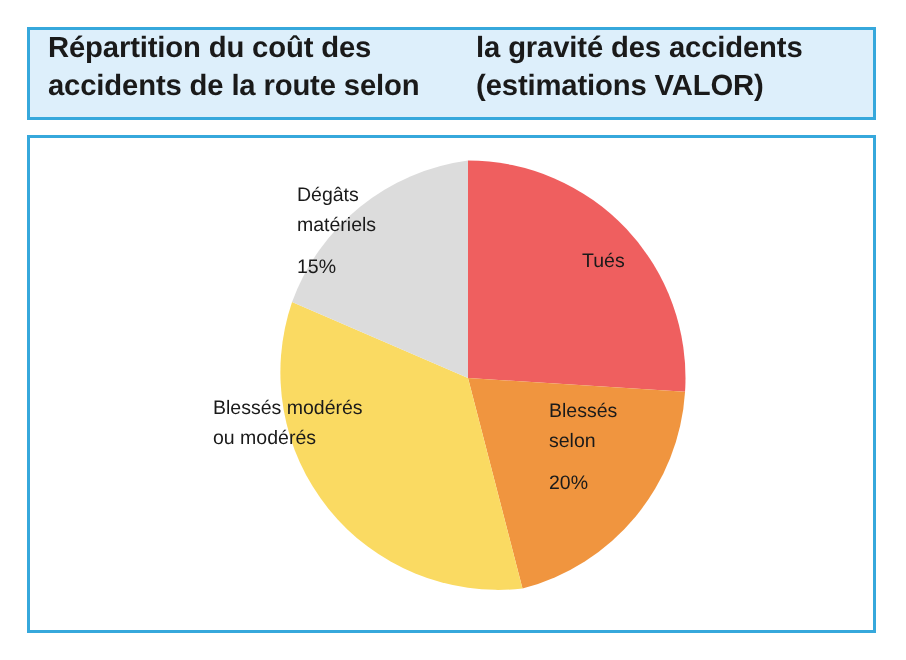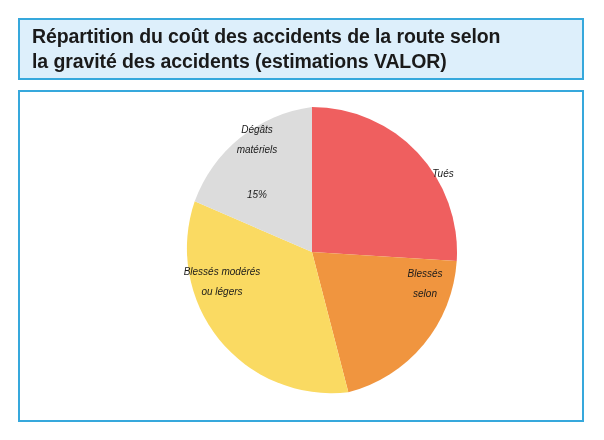--- a/index.html
+++ b/index.html
@@ -24,21 +24,21 @@
   .title-box {
     position: absolute;
     left: 18px;
     top: 18px;
     width: 566px;
     height: 62px;
     box-sizing: border-box;
     background: #ddeffb;
     border: 2px solid #36a8dc;
     display: flex;
-    flex-direction: column;
+    flex-direction: row;
     justify-content: center;
     padding: 0 12px;
   }
   .title-line {
     font-size: 19.5px;
     font-weight: bold;
     color: #1a1a1a;
     line-height: 25px;
     letter-spacing: -0.1px;
   }
@@ -57,30 +57,29 @@
     left: 146px;
     top: 14px;
     width: 292px;
     height: 292px;
   }
   .pie-svg {
     display: block;
   }
   .slice-label {
     position: absolute;
-    text-align: center;
+    text-align: left;
     color: #1a1a1a;
-    font-size: 10px;
+    font-size: 13px;
     line-height: 20px;
     pointer-events: none;
-    font-style: italic;
   }
   .slice-label .pct {
     display: block;
-    margin-top: 25px;
+    margin-top: 8px;
   }
   
   .label-tues {
     left: 368px;
     top: 72px;
     width: 110px;
   }
   
   .label-graves {
     left: 346px;
@@ -124,25 +123,26 @@
       </svg>
     </div>
 
     <div class="slice-label label-tues">
       <span>Tués</span>
     </div>
 
     <div class="slice-label label-graves">
       <span>Blessés</span><br>
       <span>selon</span>
+      <span class="pct">20%</span>
     </div>
 
     <div class="slice-label label-legers">
       <span>Blessés modérés</span><br>
-      <span>ou légers</span>
+      <span>ou modérés</span>
     </div>
 
     <div class="slice-label label-degats">
       <span>Dégâts</span><br>
       <span>matériels</span>
       <span class="pct">15%</span>
     </div>
   </div>
 
 </div>

